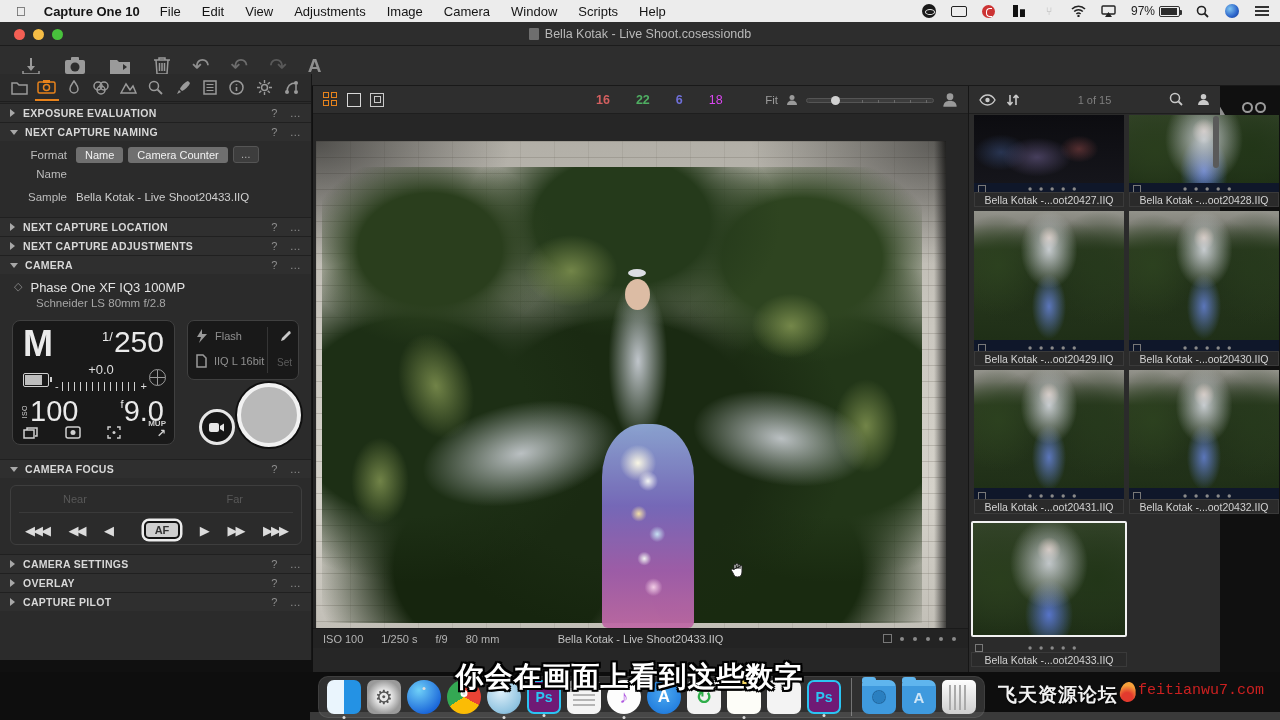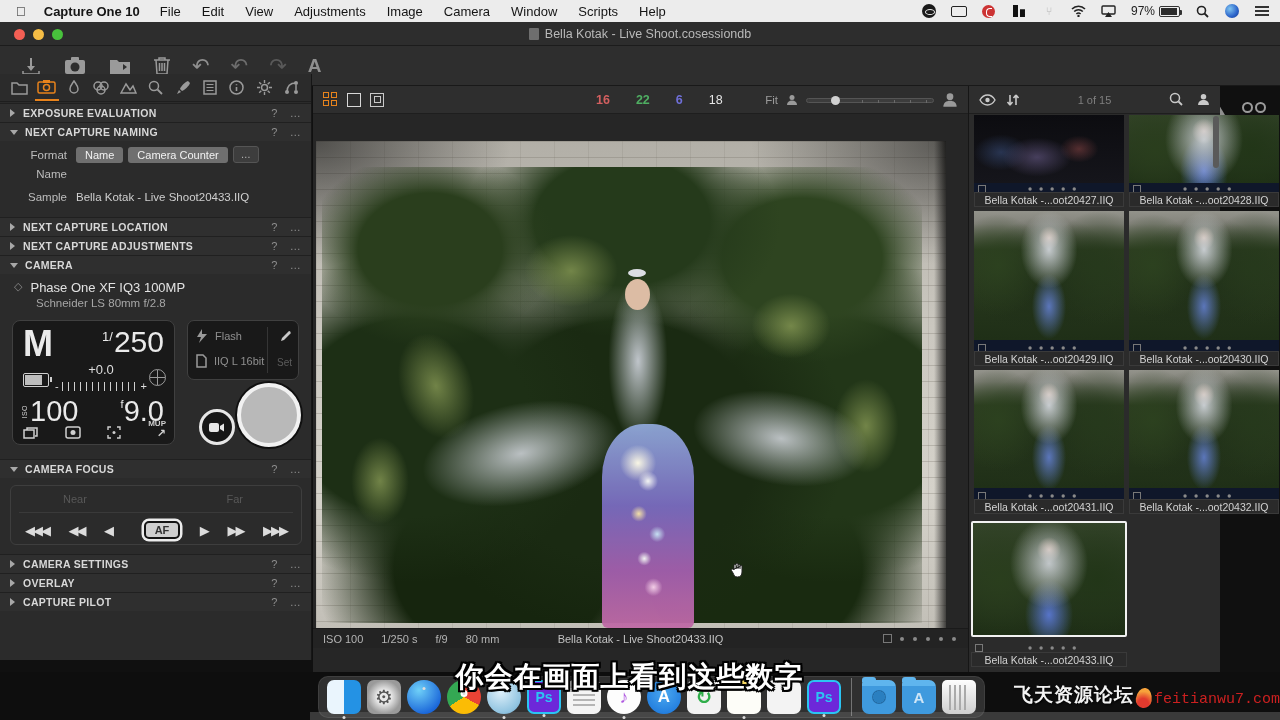--- a/index.html
+++ b/index.html
@@ -135,21 +135,21 @@
   .viewer{position:absolute;left:313px;top:86px;width:655px;height:586px;background:#262626;}
   .vtoolbar{position:absolute;left:0;top:0;width:100%;height:28px;background:#2e2e2e;border-bottom:1px solid #1e1e1e;
     display:flex;align-items:center;padding:0 10px;}
   .vt-ic{margin-right:9px;}
   .gr4{width:15px;height:15px;display:grid;grid-template-columns:6px 6px;grid-template-rows:6px 6px;gap:2px;}
   .gr4 i{background:transparent;border:1.5px solid #e8831c;}
   .sq1{width:14px;height:14px;border:1.5px solid #d8d8d8;}
   .sq2{width:14px;height:14px;border:1.5px solid #c9c9c9;display:flex;align-items:center;justify-content:center;}
   .sq2 i{width:7px;height:7px;border:1px solid #c9c9c9;}
   .vcounts{position:absolute;left:283px;top:0;height:28px;display:flex;align-items:center;gap:26px;font-size:12.5px;font-weight:bold;}
-  .c-red{color:#d25f5f;} .c-green{color:#4fae62;} .c-blue{color:#6f6fd8;} .c-gray{color:#e5e5e5;font-weight:normal;}
+  .c-red{color:#d25f5f;} .c-green{color:#4fae62;} .c-blue{color:#6f6fd8;} .c-gray{color:#d946ef;font-weight:normal;}
   .vfit{position:absolute;right:10px;top:0;height:28px;display:flex;align-items:center;gap:8px;color:#9a9a9a;font-size:11.5px;}
   .zslider{width:128px;height:5px;background:#3c3c3c;border:1px solid #555;border-radius:3px;position:relative;}
   .zslider::before{content:"";position:absolute;right:4px;left:40px;top:1px;height:3px;
     background:repeating-linear-gradient(90deg,transparent 0 15px,#6a6a6a 15px 16px);}
   .zthumb{position:absolute;left:24px;top:-3px;width:9px;height:9px;border-radius:50%;background:#d0d0d0;}
 
   .photo{position:absolute;left:3px;top:55px;width:630px;height:487px;overflow:hidden;background:
     radial-gradient(300px 190px at 0% 0%,rgba(15,15,15,.6),transparent 65%),
     radial-gradient(300px 190px at 100% 0%,rgba(15,15,15,.55),transparent 65%),
     repeating-linear-gradient(180deg,rgba(110,105,95,.28) 0 1px,transparent 1px 16px),
@@ -241,21 +241,21 @@
     border:1px solid rgba(255,255,255,.08);border-radius:10px;display:flex;align-items:center;gap:6px;padding:2px 8px;}
   .dk{width:34px;height:34px;border-radius:7px;position:relative;flex:0 0 auto;}
   .dk.run::after{content:"";position:absolute;left:50%;bottom:-5px;width:3px;height:3px;border-radius:50%;background:#ddd;transform:translateX(-50%);}
   .dk-finder{background:linear-gradient(90deg,#eaf5fd 0 50%,#2492e4 50%);}
   .dk-prefs{background:radial-gradient(circle at 50% 50%,#e8e8e8 30%,#9a9a9a 70%);color:#555;display:flex;align-items:center;justify-content:center;font-size:20px;}
   .dk-safari{background:radial-gradient(circle at 35% 30%,#6fd0f8,#1a66d9 75%);border-radius:50%;}
   .dk-safari::after{content:"";position:absolute;left:15px;top:7px;width:3px;height:20px;background:linear-gradient(#fff 50%,#e33 50%);transform:rotate(40deg);}
   .dk-chrome{border-radius:50%;background:conic-gradient(#ea4335 0 33%,#fbbc05 33% 66%,#34a853 66% 100%);}
   .dk-chrome::after{content:"";position:absolute;left:10px;top:10px;width:14px;height:14px;border-radius:50%;background:#4285f4;border:2.5px solid #fff;}
   .dk-c1{border-radius:50%;background:radial-gradient(circle at 40% 35%,#dff0fa,#8fc3e0 70%,#5d93b5);}
-  .dk-ps{background:#6d28d9;border:2px solid #2bc4f3;color:#2bc4f3;display:flex;align-items:center;justify-content:center;font-size:14px;font-weight:bold;}
+  .dk-ps{background:#701a75;border:2px solid #2bc4f3;color:#2bc4f3;display:flex;align-items:center;justify-content:center;font-size:14px;font-weight:bold;}
   .dk-text{background:#f4f4f4;}
   .dk-text::after{content:"";position:absolute;left:6px;top:8px;right:6px;height:18px;
     background:repeating-linear-gradient(0deg,#b5b5b5 0 1.5px,transparent 1.5px 5px);}
   .dk-itunes{background:#fdfdfd;border-radius:50%;color:#b05ae0;display:flex;align-items:center;justify-content:center;font-size:18px;}
   .dk-appstore{background:radial-gradient(circle at 50% 40%,#4aa8f0,#1670d8);border-radius:50%;color:#fff;display:flex;align-items:center;justify-content:center;font-size:17px;font-weight:bold;}
   .dk-sync{background:#f2f2f2;color:#2fae4a;display:flex;align-items:center;justify-content:center;font-size:20px;font-weight:bold;}
   .dk-notes{background:linear-gradient(#f7d964 9px,#fdfdf8 9px);}
   .dk-preview{background:#f3f3f3;}
   .dk-preview::after{content:"";position:absolute;left:5px;top:6px;width:24px;height:16px;border-radius:2px;
     background:linear-gradient(140deg,#8fc7ea 55%,#cfe8d2 55%);}
@@ -266,21 +266,21 @@
   .dk-down{display:flex;align-items:center;justify-content:center;}
   .dk-down::after{content:"";width:14px;height:14px;border-radius:50%;background:#2a7fc0;
     background:radial-gradient(circle,#2a7fc0 60%,#246ca5 60%);}
   .dk-trash{background:linear-gradient(#fdfdfd,#cfcfcf);border-radius:5px 5px 7px 7px;}
   .dk-trash::after{content:"";position:absolute;left:7px;top:5px;right:7px;bottom:4px;
     background:repeating-linear-gradient(90deg,#aaa 0 1.5px,transparent 1.5px 5px);}
 
   .subtitle{position:absolute;left:50%;top:658px;transform:translateX(-53%);font-size:28px;font-weight:bold;color:#fff;
     white-space:nowrap;letter-spacing:1px;z-index:60;
     text-shadow:2px 2px 0 #000,-2px -2px 0 #000,2px -2px 0 #000,-2px 2px 0 #000,0 2px 0 #000,2px 0 0 #000,0 -2px 0 #000,-2px 0 0 #000;}
-  .watermark{position:absolute;right:0;top:682px;display:flex;align-items:flex-end;gap:2px;z-index:60;}
+  .watermark{position:absolute;right:16px;top:682px;display:flex;align-items:flex-start;gap:2px;z-index:60;}
   .wm-cn{color:#f2f2f2;font-size:19px;font-weight:bold;letter-spacing:1px;text-shadow:1px 1px 2px #000;}
   .wm-flame{width:16px;height:20px;background:radial-gradient(circle at 50% 80%,#e23a2e 30%,#f7a23b 70%);
     border-radius:50% 50% 50% 50%/60% 60% 40% 40%;transform:rotate(8deg);}
   .wm-url{color:#cc2020;font-size:15px;font-family:"Liberation Mono","DejaVu Sans Mono",monospace;}
 
   .ic-stroke{stroke:#9a9a9a;fill:none;stroke-width:1.5;}
   .ic-fill{fill:#9a9a9a;}
 </style>
 </head>
 <body>

